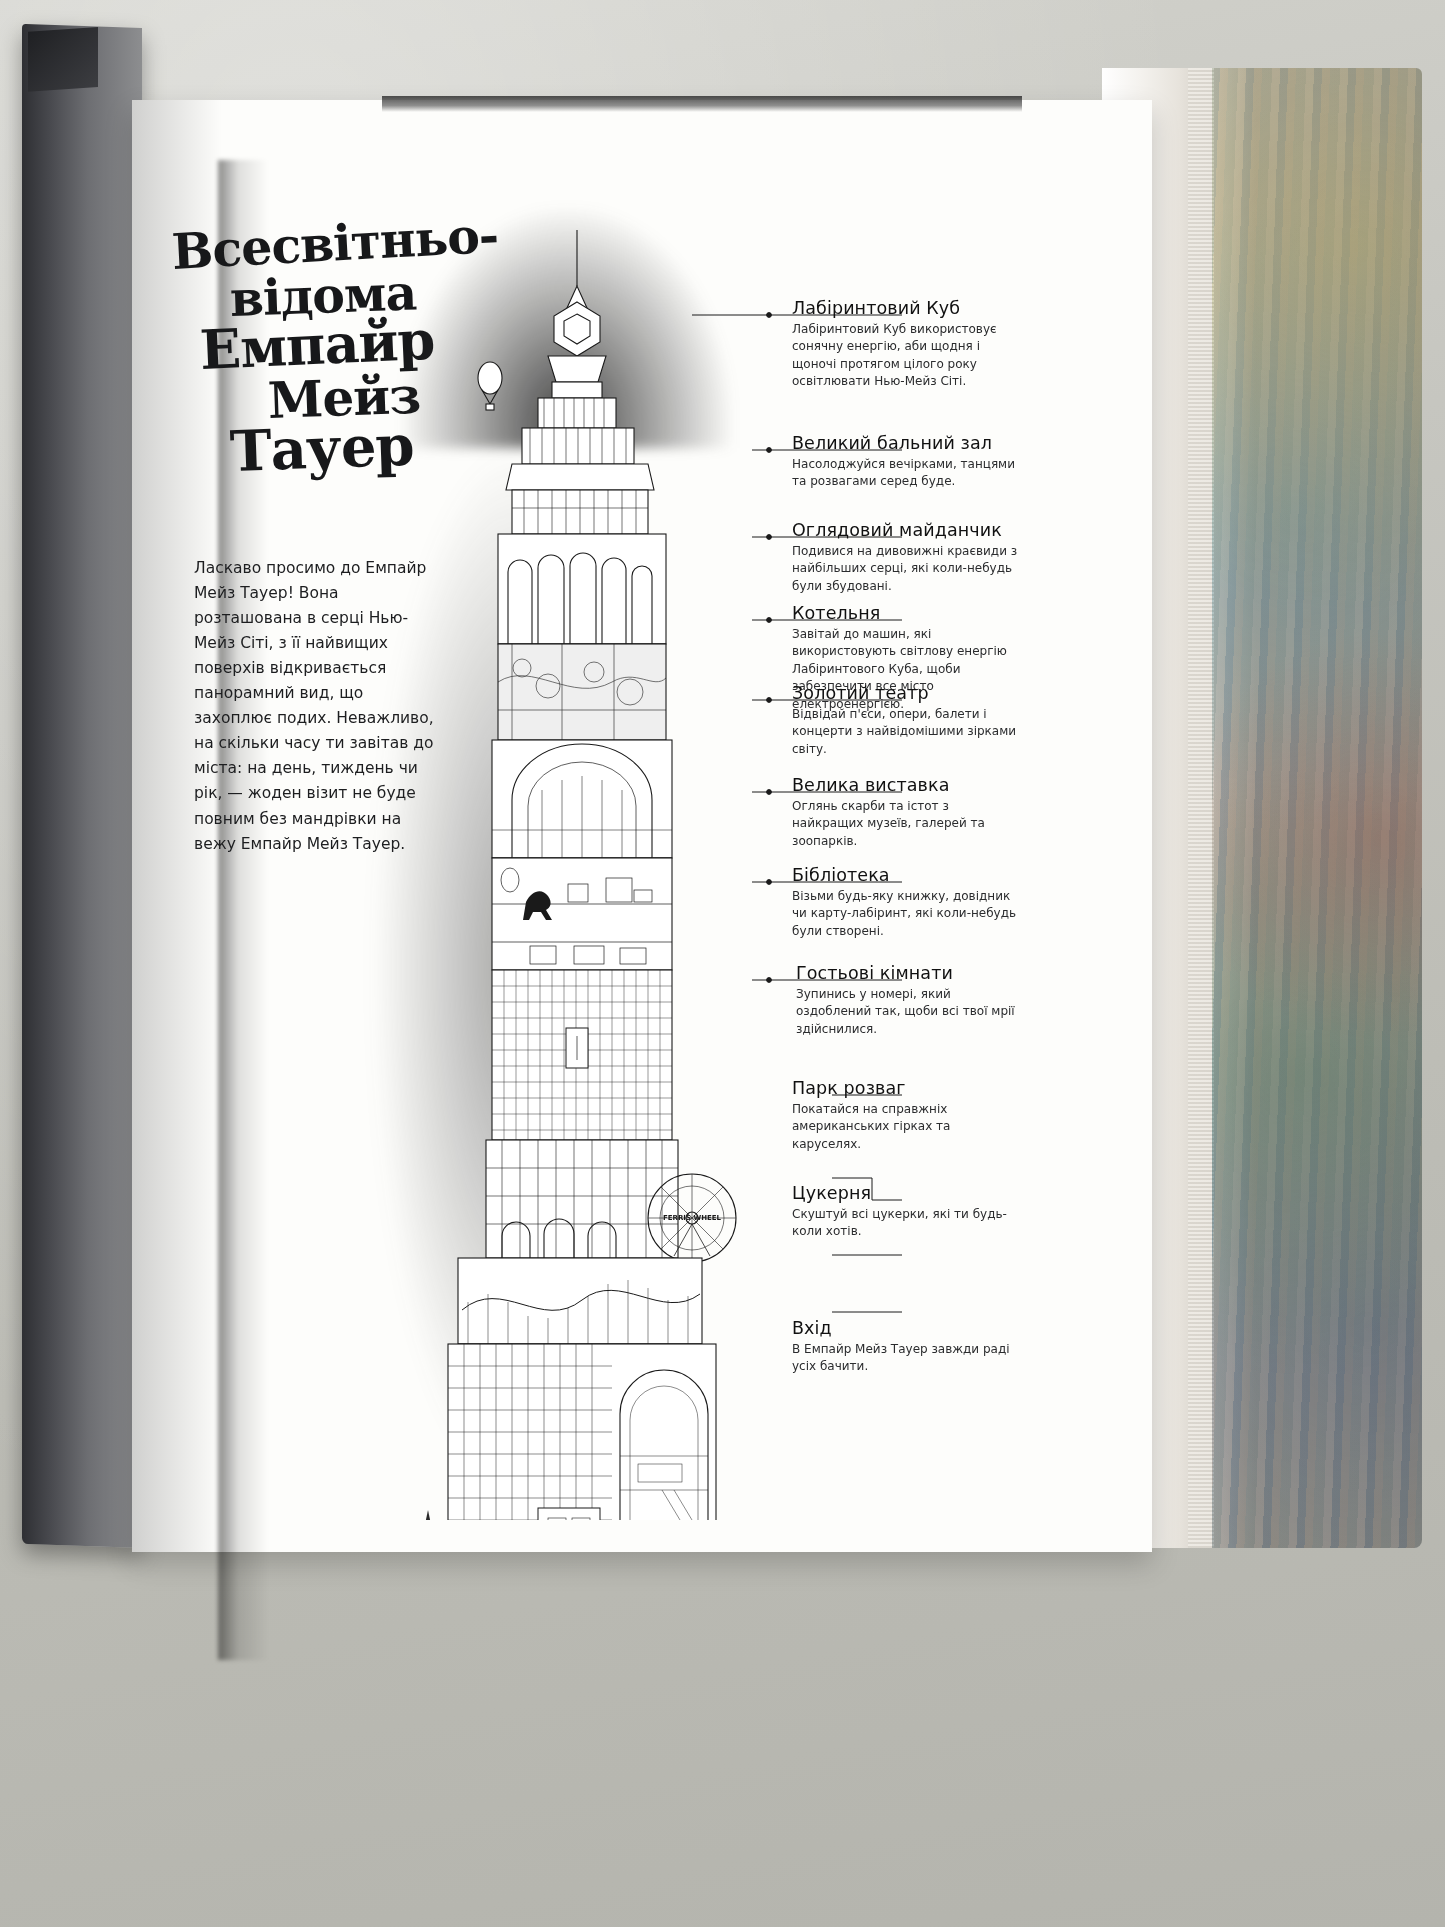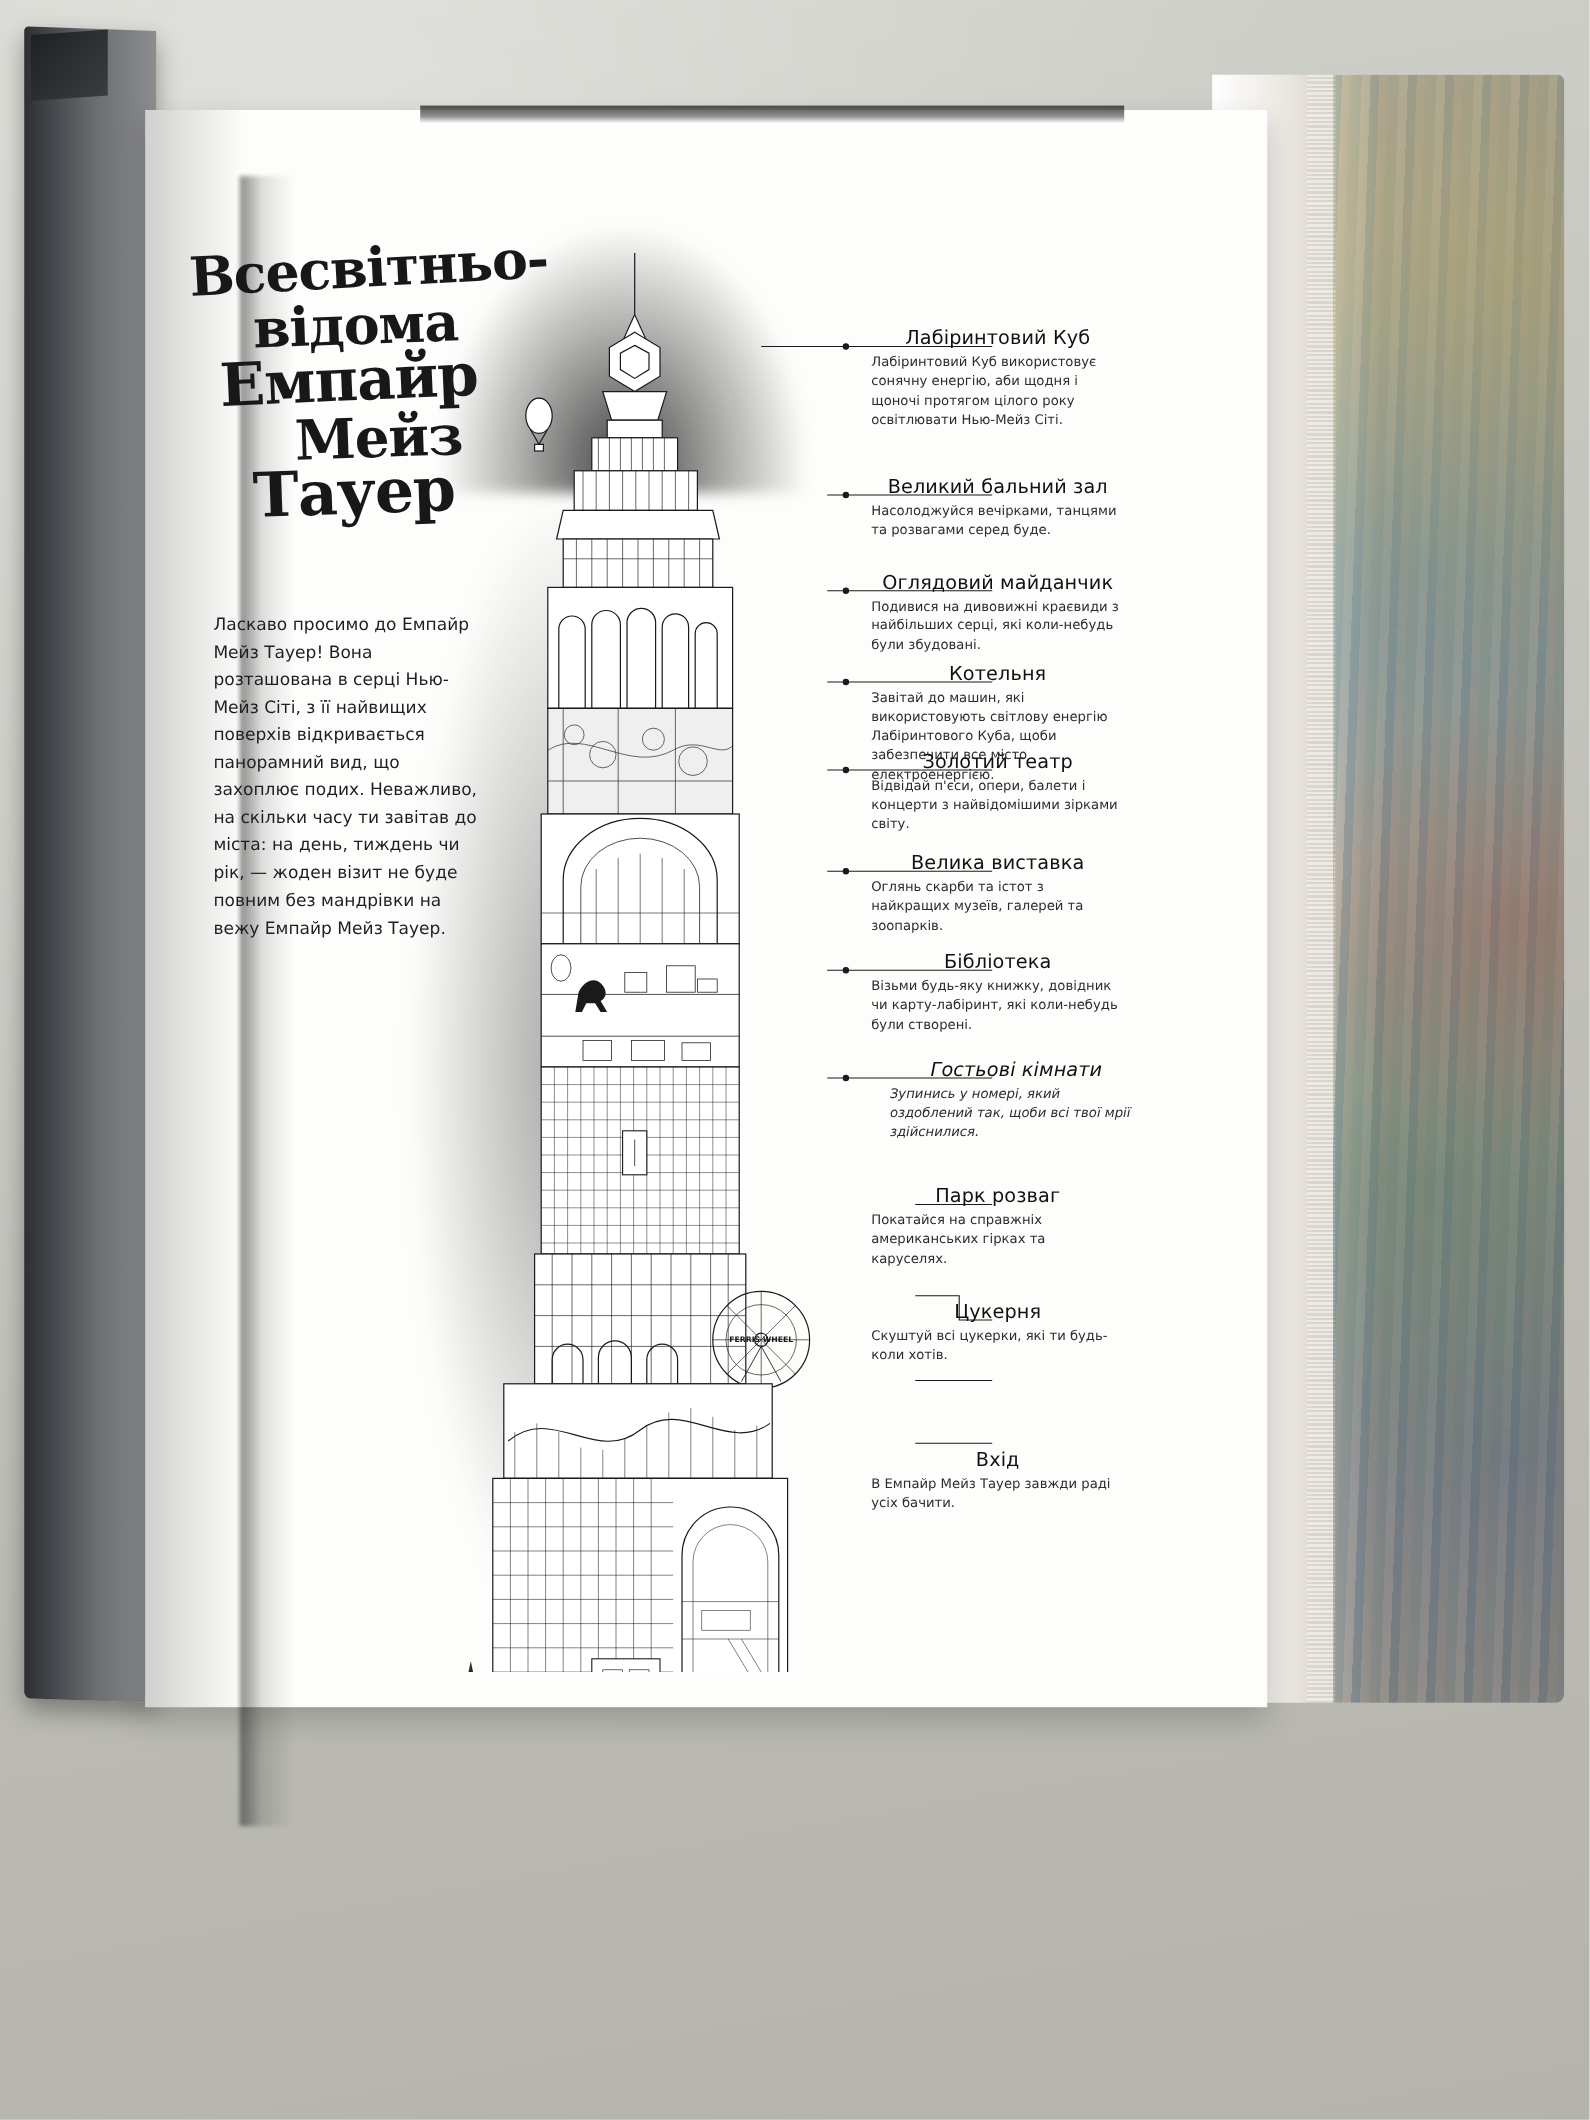--- a/index.html
+++ b/index.html
@@ -129,21 +129,21 @@
     position:absolute;left:10px;top:250px;width:180px;height:1060px;
     background:radial-gradient(ellipse at 80% 50%, rgba(60,60,60,.45), rgba(255,255,255,0) 70%);
     filter:blur(10px);
   }
   .tower-svg{position:absolute;left:0;top:0;}
   
   .callouts{position:absolute;left:660px;top:170px;width:330px;height:1250px;}
   .callout{position:absolute;width:230px;}
   .callout h3{
     margin:0 0 3px 0;font-size:17.5px;font-weight:400;color:#111;
-    font-family:"DejaVu Sans", sans-serif;letter-spacing:.1px;text-align:center;
+    font-family:"DejaVu Sans", sans-serif;letter-spacing:.1px;
   }
   .callout p{
     margin:0;font-size:12px;line-height:1.45;color:#2b2c2e;
   }
   .leader{position:absolute;left:0;top:0;pointer-events:none;}
   .bottom-book{
     position:absolute;left:40px;top:1500px;width:1330px;height:120px;
     background:linear-gradient(180deg,#e9e7e1,#cfccc4 40%,#a9a6a0 100%);
     border-radius:0 0 10px 10px;
     transform:skewY(.6deg);
@@ -466,21 +466,21 @@
         <p>Відвідай п'єси, опери, балети і концерти з найвідомішими зірками світу.</p>
       </div>
       <div class="callout" style="top:505px;left:0;">
         <h3>Велика виставка</h3>
         <p>Оглянь скарби та істот з найкращих музеїв, галерей та зоопарків.</p>
       </div>
       <div class="callout" style="top:595px;left:0;">
         <h3>Бібліотека</h3>
         <p>Візьми будь-яку книжку, довідник чи карту-лабіринт, які коли-небудь були створені.</p>
       </div>
-      <div class="callout" style="top:693px;left:17px;font-style:italic;">
+      <div class="callout" style="top:693px;left:4px;">
         <h3>Гостьові кімнати</h3>
         <p>Зупинись у номері, який оздоблений так, щоби всі твої мрії здійснилися.</p>
       </div>
       <div class="callout" style="top:808px;left:0;">
         <h3>Парк розваг</h3>
         <p>Покатайся на справжніх американських гірках та каруселях.</p>
       </div>
       <div class="callout" style="top:913px;left:0;">
         <h3>Цукерня</h3>
         <p>Скуштуй всі цукерки, які ти будь-коли хотів.</p>

